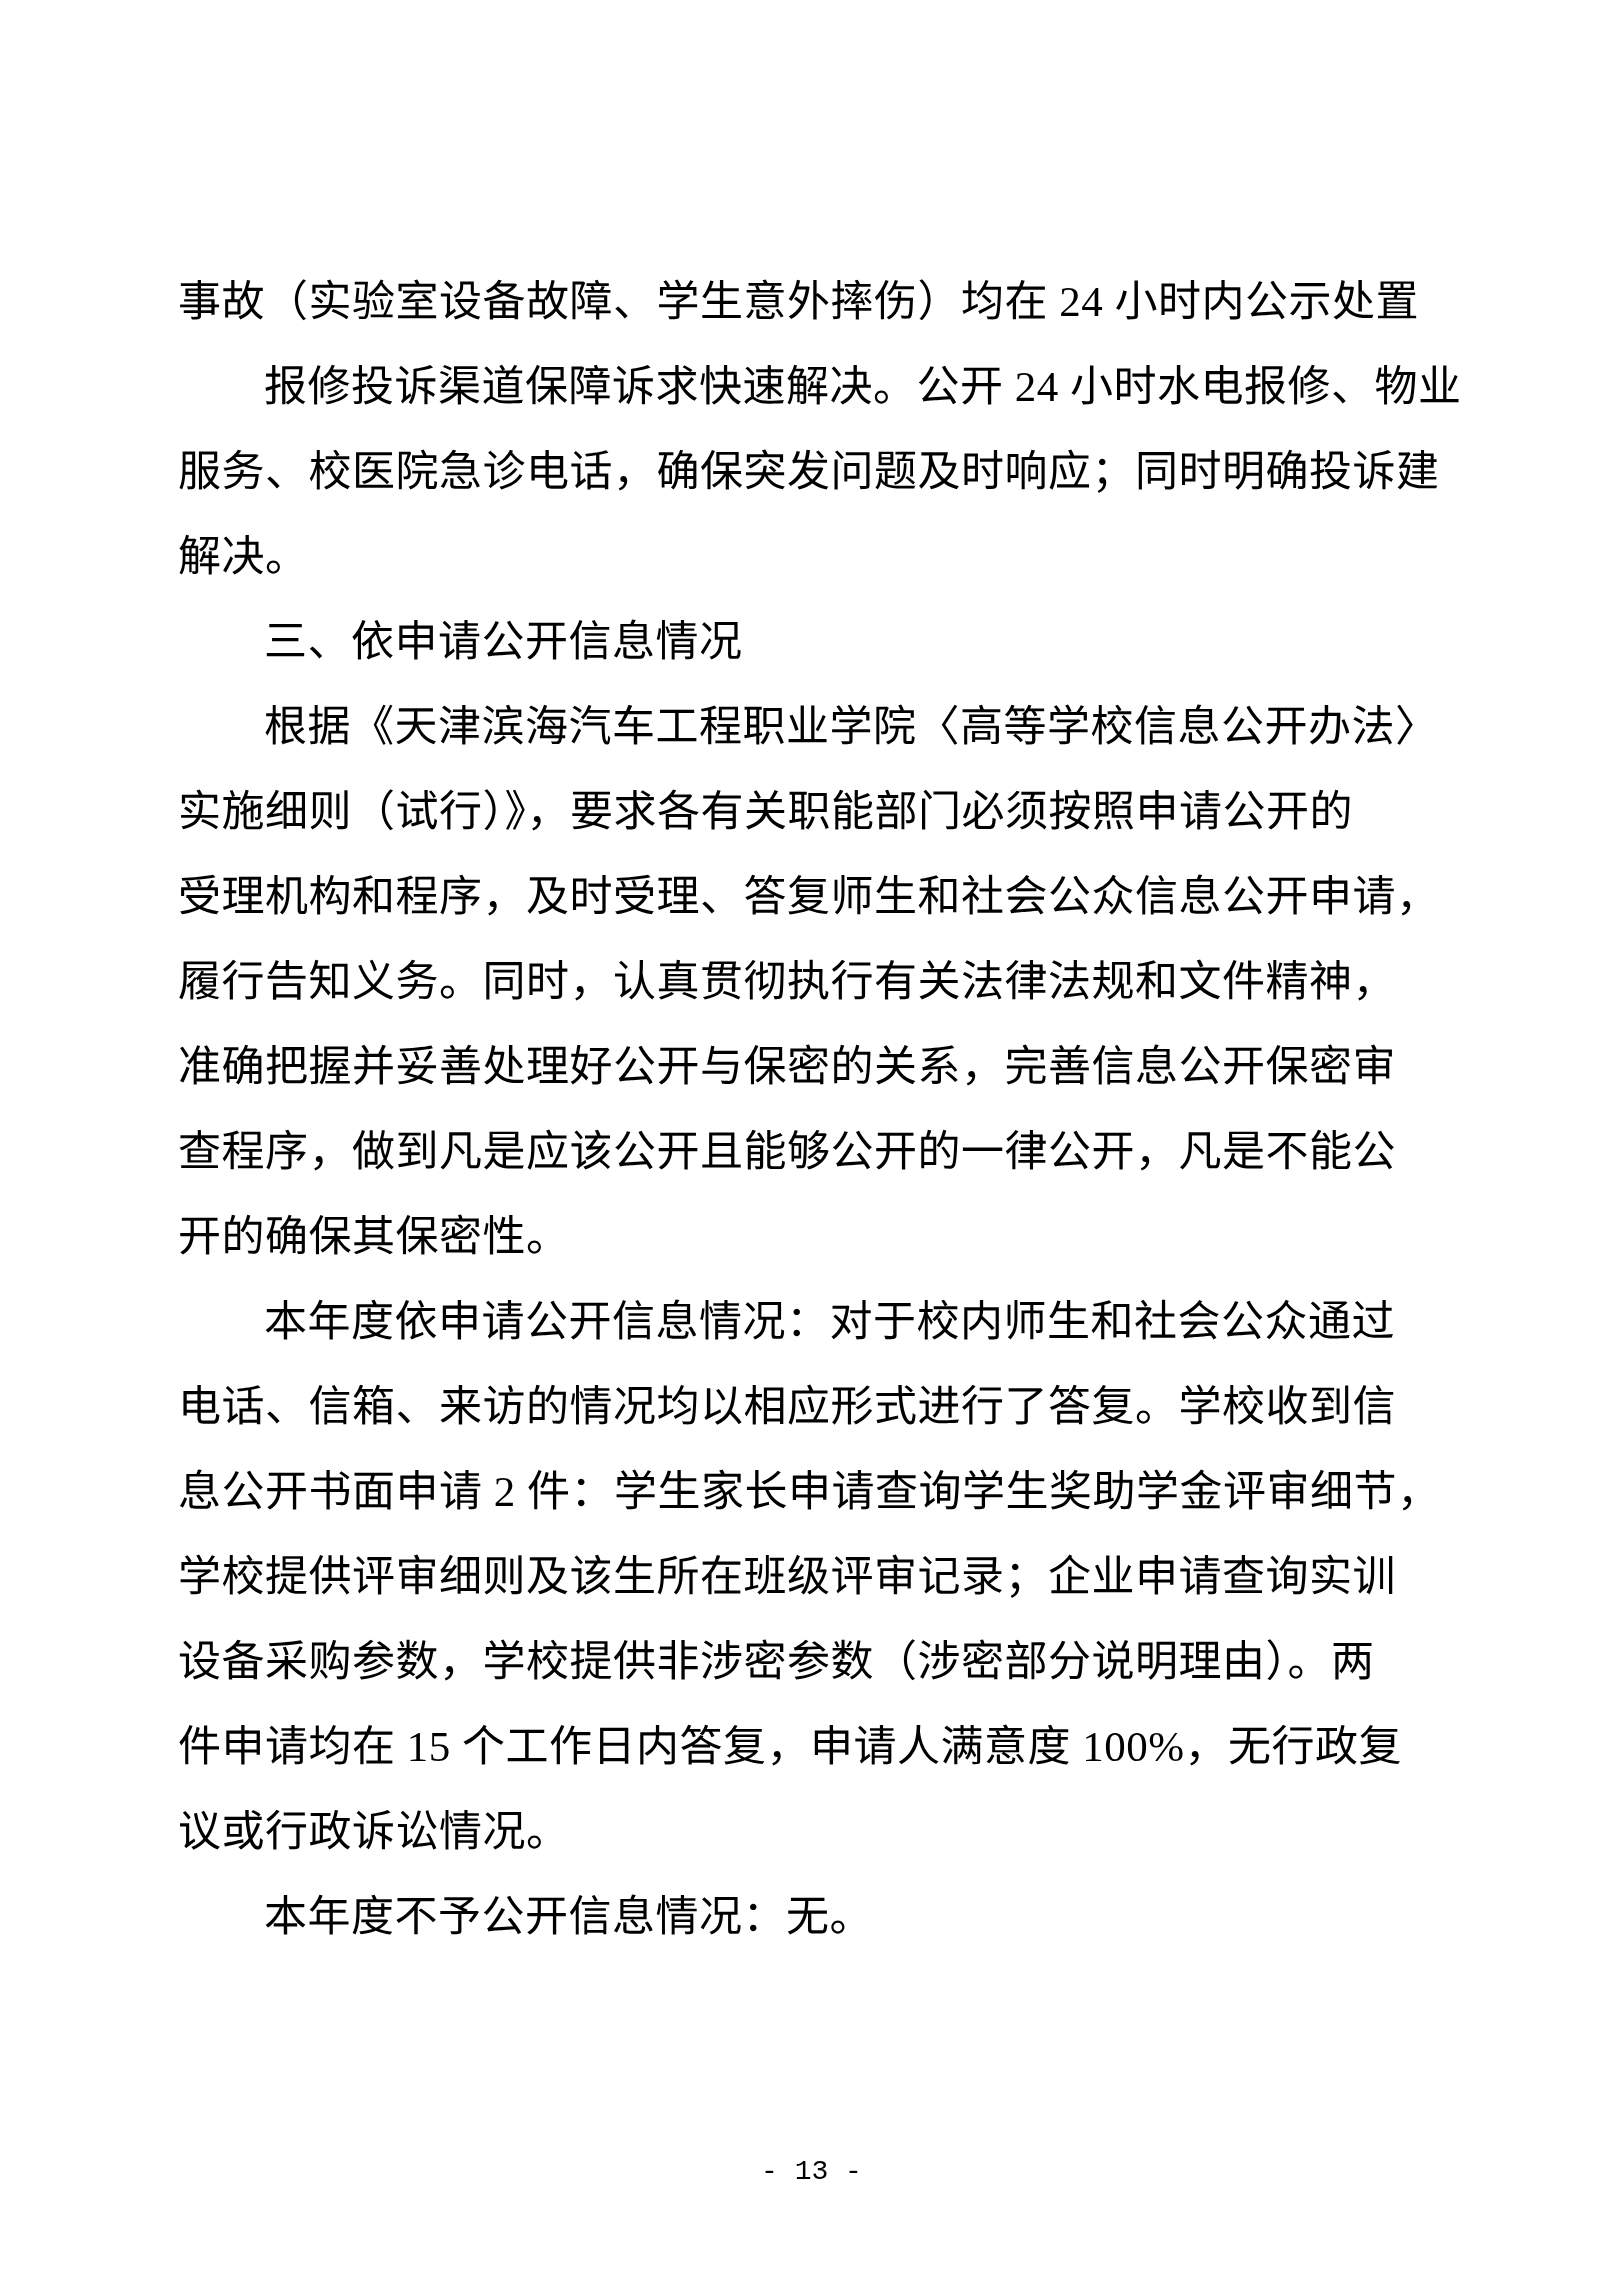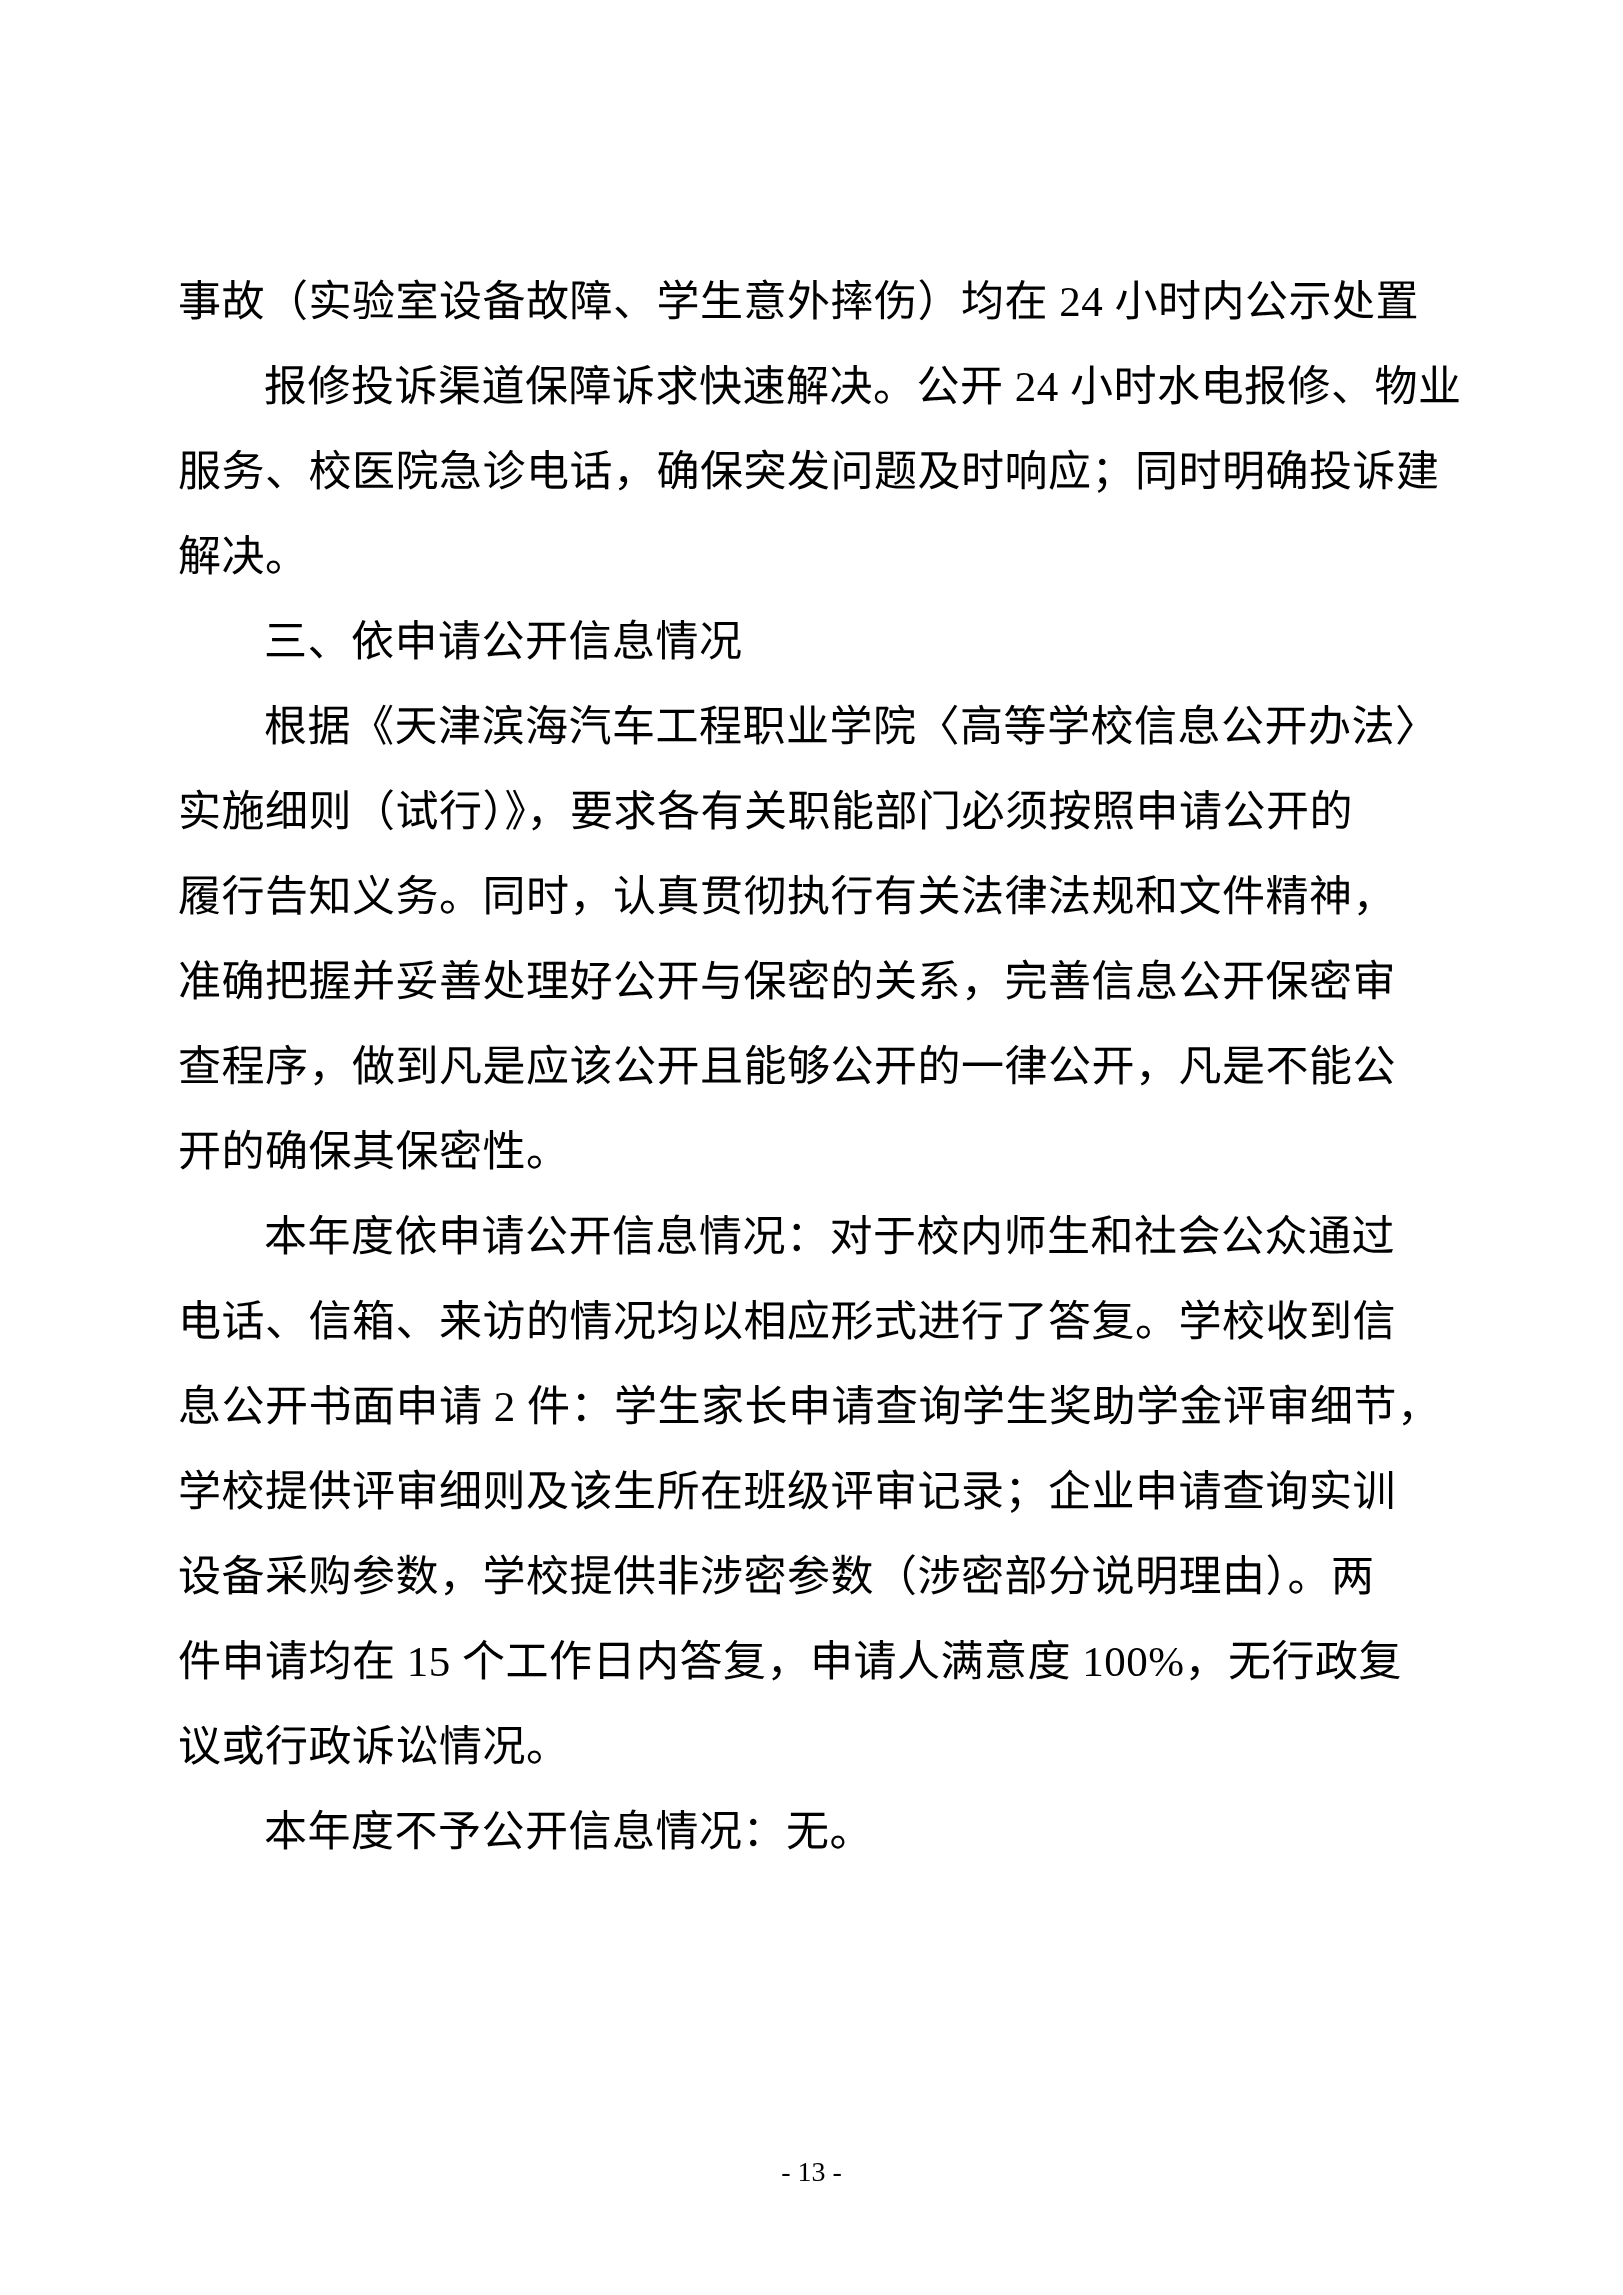--- a/index.html
+++ b/index.html
@@ -39,35 +39,36 @@
   }
   .footer {
     position: absolute;
     left: 0;
     top: 2126px;
     width: 1623px;
     text-align: center;
     font-size: 28px;
     line-height: 36px;
     color: #000000;
-    font-family: Liberation Serif, serif;
+    font-family: Liberation Mono, monospace;
   }
 </style>
 </head>
 <body>
 
 <div class="page">
   <div class="text-block">
     <div class="line">事故（实验室设备故障、学生意外摔伤）均在 24 小时内公示处置</div>
     <div class="line indent">报修投诉渠道保障诉求快速解决。公开 24 小时水电报修、物业</div>
     <div class="line">服务、校医院急诊电话，确保突发问题及时响应；同时明确投诉建</div>
     <div class="line">解决。</div>
     <div class="line indent heading">三、依申请公开信息情况</div>
     <div class="line indent">根据《天津滨海汽车工程职业学院〈高等学校信息公开办法〉</div>
     <div class="line">实施细则（试行）》，要求各有关职能部门必须按照申请公开的</div>
+    <div class="line">受理机构和程序，及时受理、答复师生和社会公众信息公开申请，</div>
     <div class="line">履行告知义务。同时，认真贯彻执行有关法律法规和文件精神，</div>
     <div class="line">准确把握并妥善处理好公开与保密的关系，完善信息公开保密审</div>
     <div class="line">查程序，做到凡是应该公开且能够公开的一律公开，凡是不能公</div>
     <div class="line">开的确保其保密性。</div>
     <div class="line indent">本年度依申请公开信息情况：对于校内师生和社会公众通过</div>
     <div class="line">电话、信箱、来访的情况均以相应形式进行了答复。学校收到信</div>
     <div class="line">息公开书面申请 2 件：学生家长申请查询学生奖助学金评审细节，</div>
     <div class="line">学校提供评审细则及该生所在班级评审记录；企业申请查询实训</div>
     <div class="line">设备采购参数，学校提供非涉密参数（涉密部分说明理由）。两</div>
     <div class="line">件申请均在 15 个工作日内答复，申请人满意度 100%，无行政复</div>

